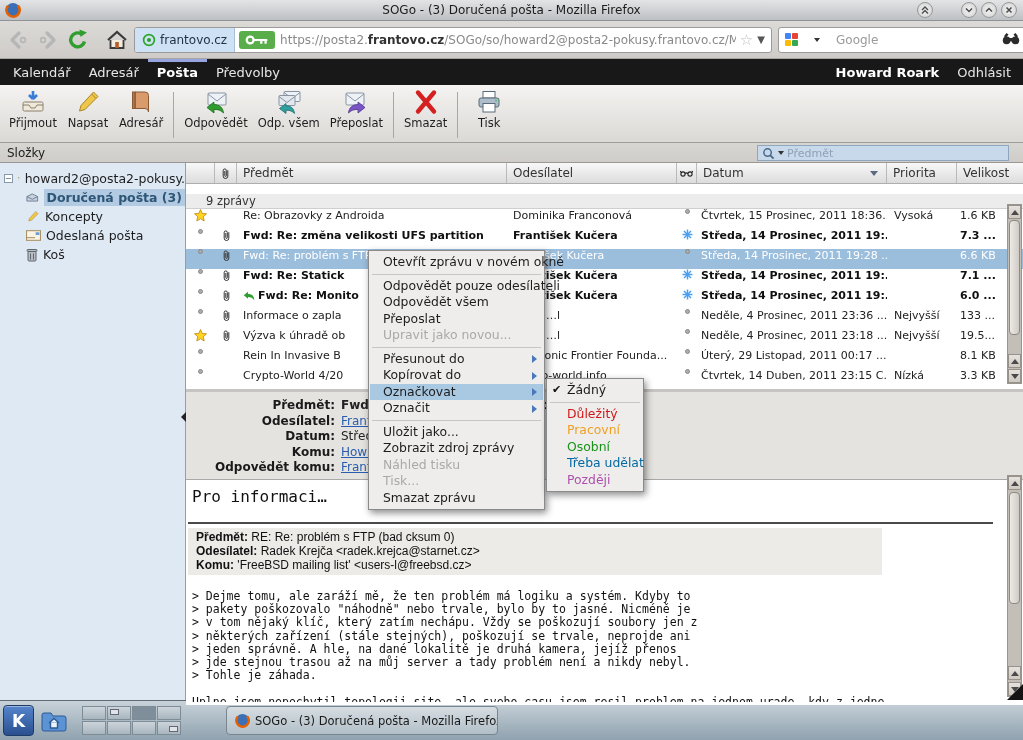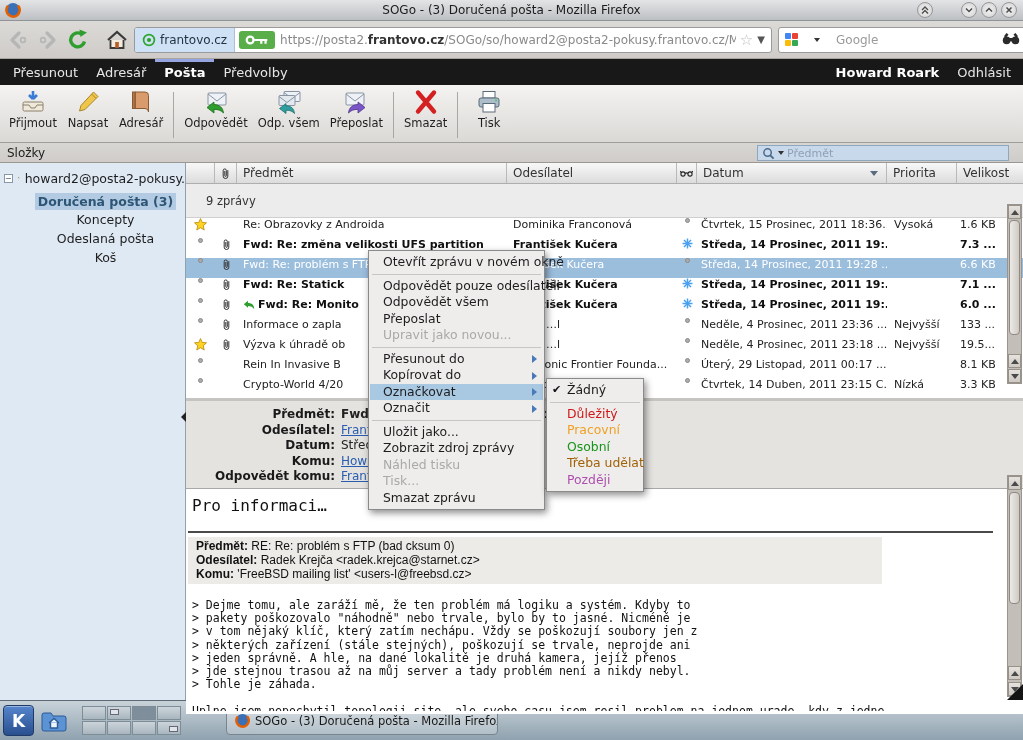--- a/index.html
+++ b/index.html
@@ -50,31 +50,31 @@
   .folderbar { height:20px; background:linear-gradient(#d8d6d3,#cfccc9); border-bottom:1px solid #9b9894; display:flex; align-items:center; padding:0 7px; position:relative; font-size:12px; color:#222; }
   .fsearch { position:absolute; right:14px; top:2px; width:252px; height:16px; background:#c7d9eb; border:1px solid #8ea7bf; display:flex; align-items:center; padding:0 4px; gap:3px; }
   .fsearch input { border:none; outline:none; background:transparent; flex:1; font-size:11px; color:#445; font-family:"DejaVu Sans",sans-serif; }
   .fsearch input::placeholder { color:#8fa0b5; }
   .tri-dn { width:0; height:0; border-left:3px solid transparent; border-right:3px solid transparent; border-top:4px solid #333; }
 
   
   .content { height:537px; display:flex; background:#fff; }
   .sidebar { width:186px; background:#dfe9f4; border-right:1px solid #93a0ac; padding-top:6px; font-size:12.5px; color:#1e1e1e; position:relative; }
   .trow { height:19px; display:flex; align-items:center; gap:5px; padding-left:4px; white-space:nowrap; }
-  .trow.child { padding-left:26px;flex-direction:column; }
+  .trow.child { padding-left:26px; }
   .exp { width:9px; height:9px; border:1px solid #8898aa; background:#fff; font-size:8px; line-height:7px; text-align:center; color:#456; }
   .sel-folder { background:#b2cbe2; color:#2d5575; font-weight:bold; padding:1px 3px; }
   .split-handle { position:absolute; right:-1px; top:249px; width:0; height:0; border-top:5px solid transparent; border-bottom:5px solid transparent; border-right:5px solid #222; }
 
   .mailarea { position:relative; width:837px; background:#fff; }
 
   
   .lhead { height:21px; display:flex; background:linear-gradient(#f8f8f8,#dcdcdc); border-bottom:1px solid #aeaeae; font-size:12px; color:#333; }
   .lhead .hc { border-right:1px solid #b9b9b9; display:flex; align-items:center; padding:0 6px; position:relative; }
-  .lcount { height:34px; background:#ececec; border-bottom:1px solid #cfcfcf; font-size:11.5px; color:#333; display:flex; align-items:center; padding-left:20px; }
+  .lcount { height:15px; background:#ececec; border-bottom:1px solid #cfcfcf; font-size:11.5px; color:#333; display:flex; align-items:center; padding-left:20px;margin-top:10px; }
   .mrow { height:20px; display:flex; align-items:flex-start; font-size:11px; color:#222; background:#fff; }
   .mrow.sel { background:#9cbedd; color:#fff; }
   .c-flag { width:29px; display:flex; justify-content:center; }
   .c-clip { width:22px; display:flex; justify-content:center; }
   .c-subj { width:270px; padding-left:6px; white-space:nowrap; overflow:hidden; display:flex; align-items:center; gap:3px; }
   .c-send { width:170px; padding-left:6px; white-space:nowrap; overflow:hidden; }
   .c-stat { width:20px; display:flex; justify-content:center; }
   .c-date { width:190px; padding-left:4px; white-space:nowrap; overflow:hidden; }
   .c-prio { width:70px; padding-left:7px; white-space:nowrap; }
   .c-size { width:46px; padding-left:3px; white-space:nowrap; }
@@ -220,21 +220,21 @@
       <span><svg width="18" height="12" viewBox="0 0 18 12">
             <circle cx="4.6" cy="7.4" r="3.8" fill="#2b2b2b"></circle>
             <circle cx="13.4" cy="7.4" r="3.8" fill="#2b2b2b"></circle>
             <rect x="7" y="5" width="4" height="3.4" fill="#2b2b2b"></rect>
             <path d="M3 4 L5.5 0.8 M15 4 L12.5 0.8" stroke="#2b2b2b" stroke-width="2.6"></path>
           </svg></span>
     </div>
   </div>
 
   <div class="appmenu">
-    <span class="it">Přesunout</span>
+    <span class="it">Kalendář</span>
     <span class="it">Adresář</span>
     <span class="it active">Pošta</span>
     <span class="it">Předvolby</span>
     <span class="spacer"></span>
     <span class="user">Howard Roark</span>
     <span class="it logout">Odhlásit</span>
   </div>
 
   <div class="apptb">
     <span class="tbtn">
@@ -678,21 +678,21 @@
     <div class="mi dis"><span>Tisk...</span></div>
     <div class="mi"><span>Smazat zprávu</span></div>
   </div>
 
   <div class="ctx sub" style="left:546px;top:378px;width:98px">
     <div class="mi"><span class="chk">✔</span><span style="color: rgb(26, 26, 26);">Žádný</span></div>
     <div class="msep"></div>
     <div class="mi"><span style="color: rgb(208, 24, 24);">Důležitý</span></div>
     <div class="mi"><span style="color: rgb(239, 160, 34);">Pracovní</span></div>
     <div class="mi"><span style="color: rgb(24, 148, 24);">Osobní</span></div>
-    <div class="mi"><span style="color: #a16207;">Třeba udělat</span></div>
+    <div class="mi"><span style="color: #0369a1;">Třeba udělat</span></div>
     <div class="mi"><span style="color: rgb(173, 79, 173);">Později</span></div>
   </div>
 
   <div class="taskbar">
     <span class="kbtn">K</span>
     <span class="hbtn">
       <svg width="26" height="22" viewBox="0 0 26 22">
           <path d="M1 5 a2 2 0 0 1 2-2 h7 l2 3 h11 a2 2 0 0 1 2 2 v11 a2 2 0 0 1 -2 2 H3 a2 2 0 0 1 -2 -2 Z" fill="#5b93d5" stroke="#2c5a94"></path>
           <path d="M8 13 L13 8.5 L18 13 M9.5 12.5 V18 H16.5 V12.5" fill="#eef4fb" stroke="#2c5a94" stroke-width="1.4"></path>
         </svg>

